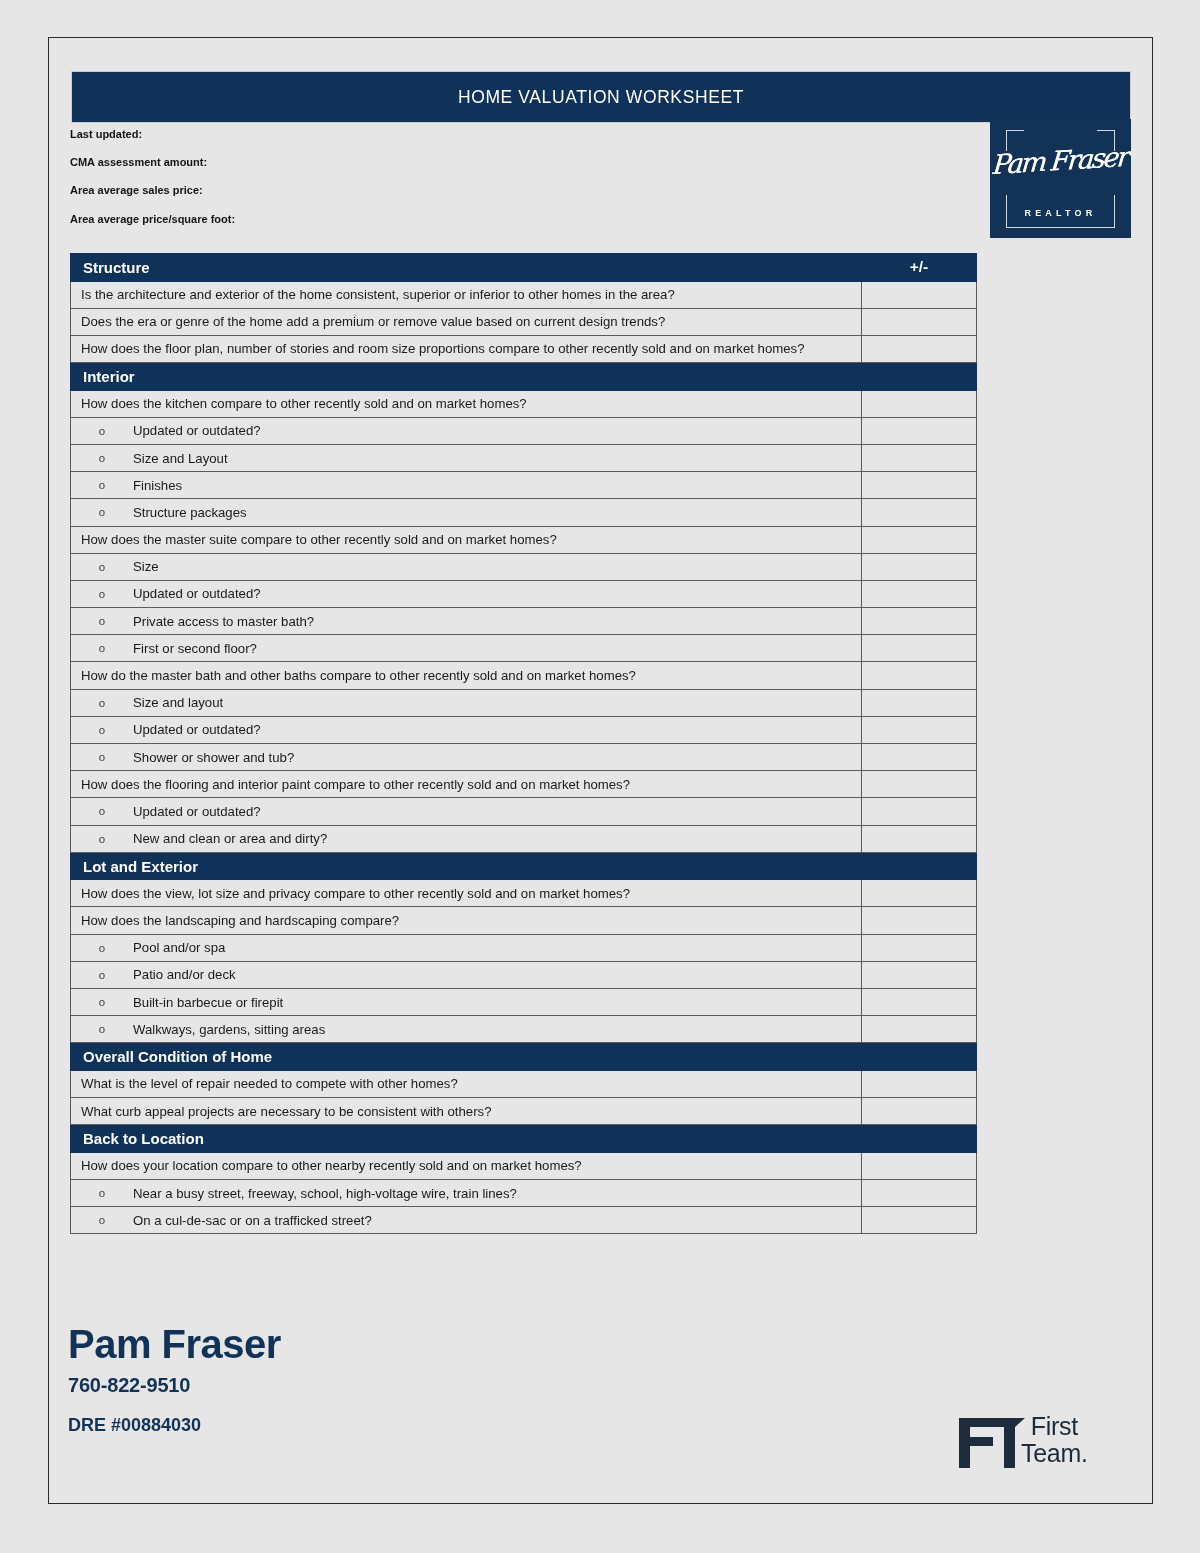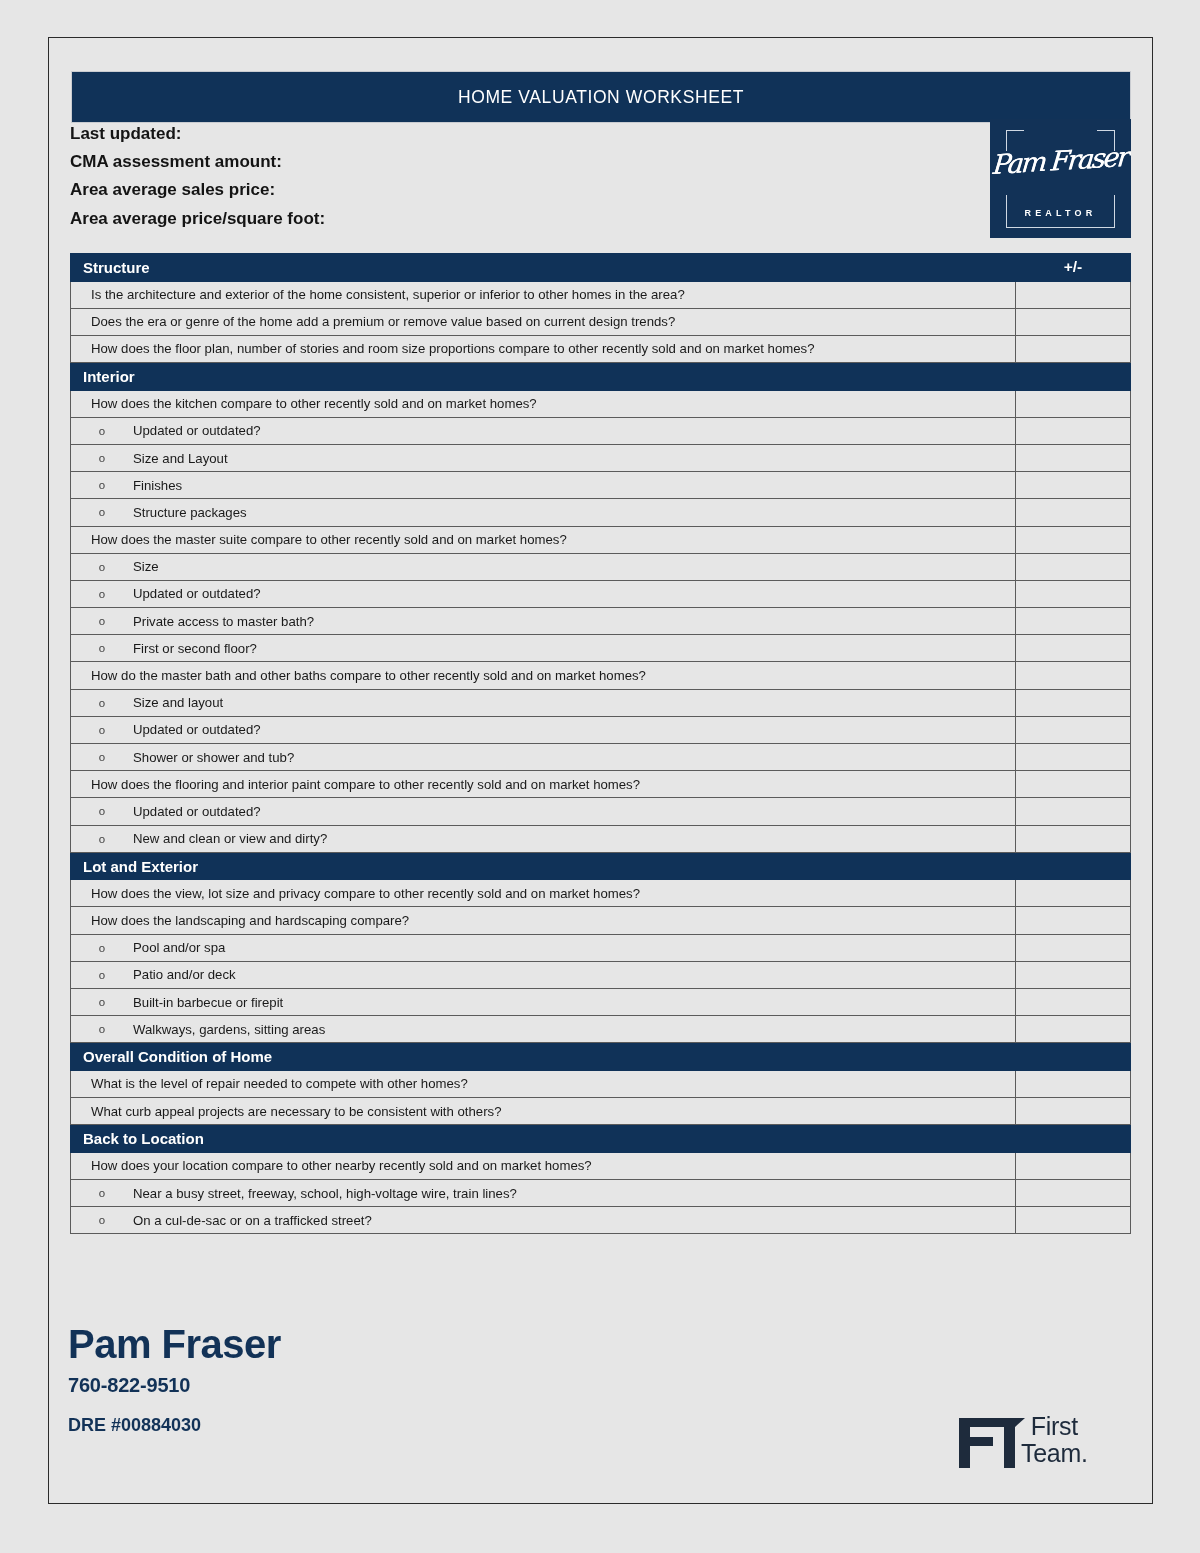--- a/index.html
+++ b/index.html
@@ -42,21 +42,21 @@
   }
 
   
   #summary {
     position: absolute;
     left: 21px;
     top: 82px;
     width: 700px;
   }
   #summary .field {
-    font-size: 17px;
+    font-size: 11px;
     font-weight: bold;
     color: #141414;
     line-height: 28.2px;
     white-space: nowrap;
   }
 
   
   #logo {
     position: absolute;
     left: 941px;
@@ -111,33 +111,33 @@
     font-size: 9px;
     font-weight: bold;
     letter-spacing: 4.2px;
   }
 
   
   #worksheet {
     position: absolute;
     left: 21px;
     top: 215px;
-    width: 1061px;
+    width: 907px;
     border-collapse: collapse;
     table-layout: fixed;
   }
   #worksheet td {
     border: 1.1px solid #5b5b5b;
     background: #e6e6e6;
     height: 27.2px;
     vertical-align: middle;
     padding: 0;
   }
   #worksheet td.label {
-    padding-left: 20px;
+    padding-left: 10px;
     font-size: 13.2px;
     color: #1a1a1a;
   }
   #worksheet td.plusminus { width: 115px; }
 
   
   #worksheet tr.section td {
     background: #103258;
     border-color: #103258;
     height: 27.5px;
@@ -386,21 +386,21 @@
               <span class="bullet">o</span>
               <span class="sub-text">Updated or outdated?</span>
             </div>
           </td>
           <td class="plusminus"></td>
         </tr>
         <tr>
           <td class="label sub">
             <div class="sub-wrap">
               <span class="bullet">o</span>
-              <span class="sub-text">New and clean or view and dirty?</span>
+              <span class="sub-text">New and clean or area and dirty?</span>
             </div>
           </td>
           <td class="plusminus"></td>
         </tr>
         <tr class="section">
           <td class="label">Lot and Exterior</td>
           <td class="plusminus blank"></td>
         </tr>
         <tr>
           <td class="label">How does the view, lot size and privacy compare to other recently sold and on market homes?</td>

